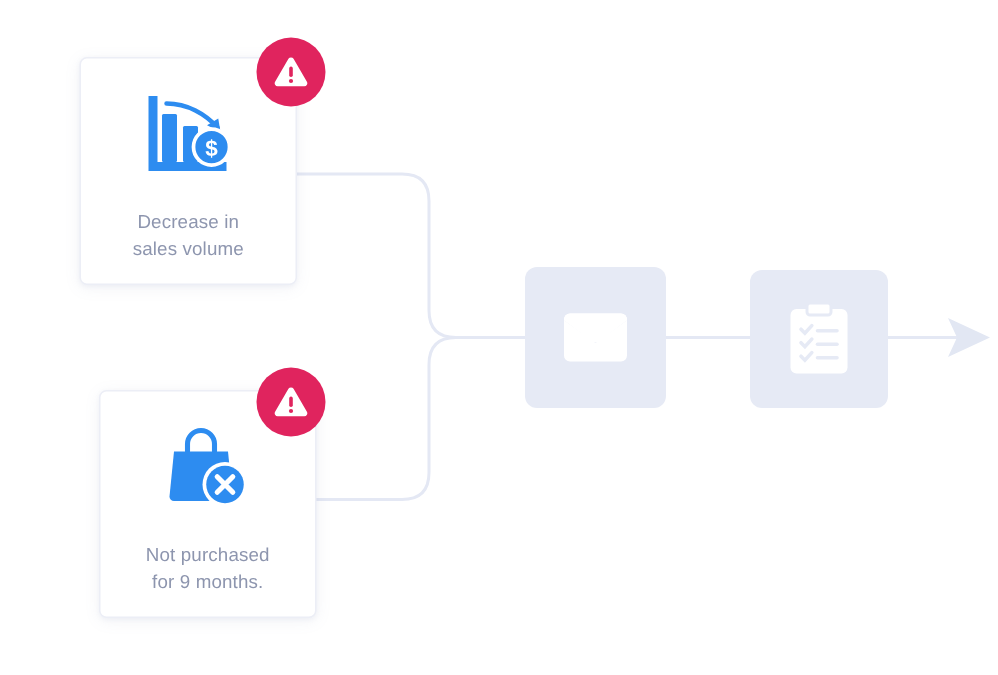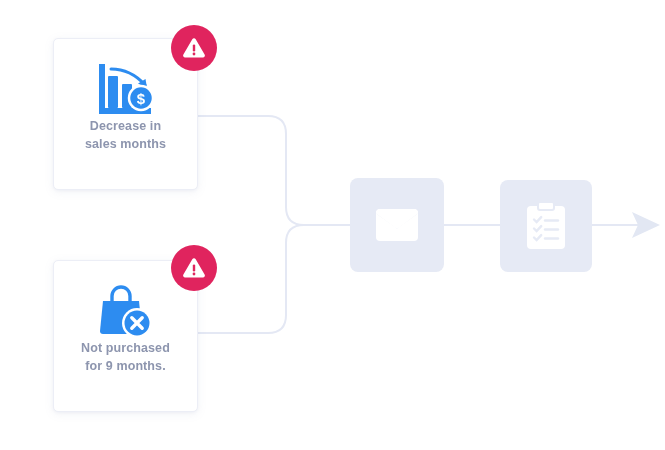--- a/index.html
+++ b/index.html
@@ -38,35 +38,35 @@
     border-radius: 5px;
     box-shadow: 0 2px 10px rgba(130,140,180,0.10),
                 0 1px 3px rgba(130,140,180,0.07);
     box-sizing: border-box;
     display: flex;
     flex-direction: column;
     align-items: center;
     z-index: 3;
   }
   #card-sales  { left: 53px;  top: 38px;  }
-  #card-bag    { left: 53px;  top: 260px; }
+  #card-bag    { left: 66px;  top: 260px; }
 
   .card-icon {
     margin-top: 21px;
     width: 70px;
     height: 58px;
     display: flex;
     align-items: center;
     justify-content: center;
   }
   .card-label {
-    margin-top: 0;
+    margin-top: 22px;
     text-align: center;
     font-size: 12.5px;
-    font-weight: bold;
+    font-weight: normal;
     line-height: 1.42;
     color: #8d95ae;
     letter-spacing: 0.1px;
   }
 
   
   .badge {
     position: absolute;
     width: 46px;
     height: 46px;
@@ -127,21 +127,21 @@
           <path d="M16 7 C 30 7 42 14 50 23" fill="none" stroke="#2d8cf0" stroke-width="3" stroke-linecap="round"></path>
           <path d="M52 26 l-1.5 -9 l-7.5 4.5 Z"></path>
 
           <circle cx="46" cy="36" r="12" fill="#2d8cf0" stroke="#ffffff" stroke-width="2.5"></circle>
           <text x="46" y="42" font-family="'Liberation Sans', sans-serif" font-size="15" font-weight="bold" fill="#ffffff" text-anchor="middle">$</text>
         </g>
       </svg>
     </div>
     <div class="card-label">
       <span>Decrease in</span><br>
-      <span>sales months</span>
+      <span>sales volume</span>
     </div>
   </div>
 
   <div class="badge" id="badge-sales">
     <svg width="24" height="22" viewBox="0 0 24 22">
       <path d="M10.3 2.2 L1.4 17.5 a2 2 0 0 0 1.7 3 h17.8 a2 2 0 0 0 1.7 -3 L13.7 2.2 a2 2 0 0 0 -3.4 0 Z" fill="#ffffff"></path>
       <rect x="10.8" y="7.4" width="2.4" height="7" rx="1.2" fill="#e0245e"></rect>
       <circle cx="12" cy="17" r="1.4" fill="#e0245e"></circle>
     </svg>
   </div>

